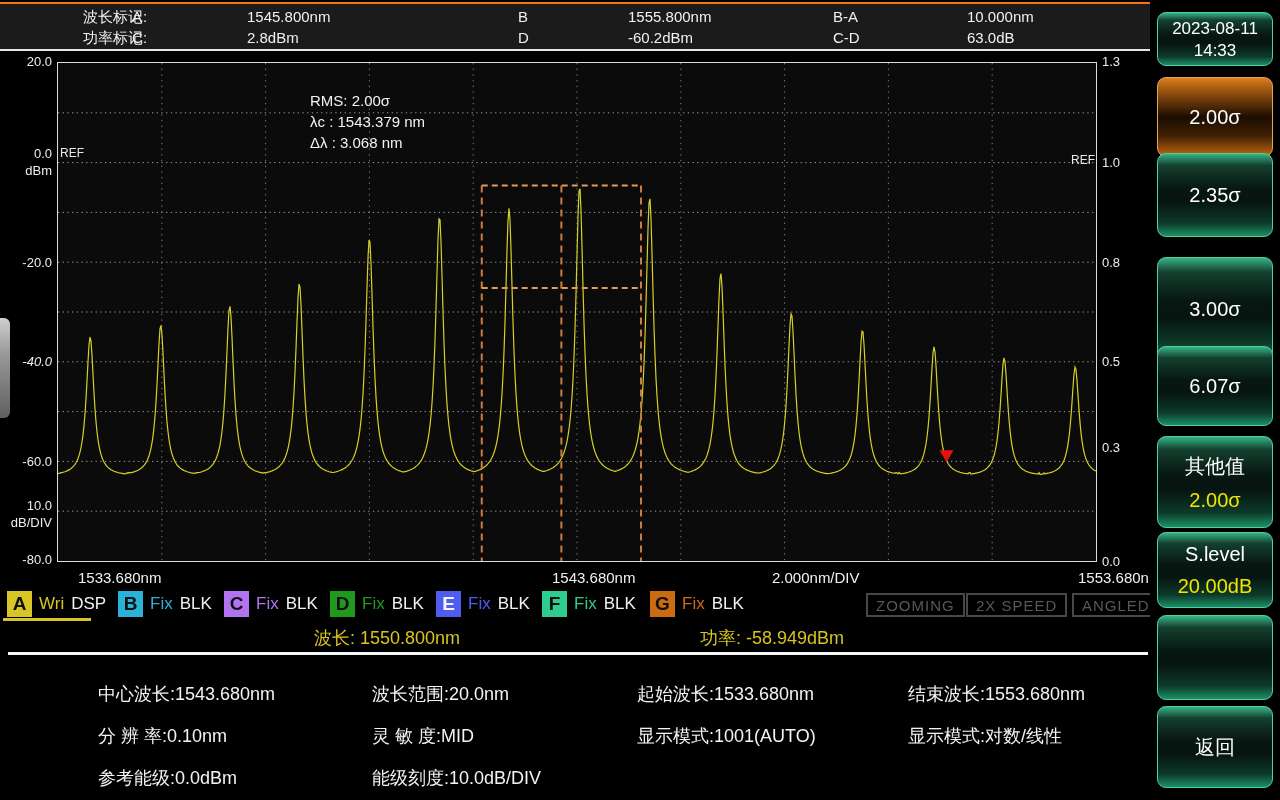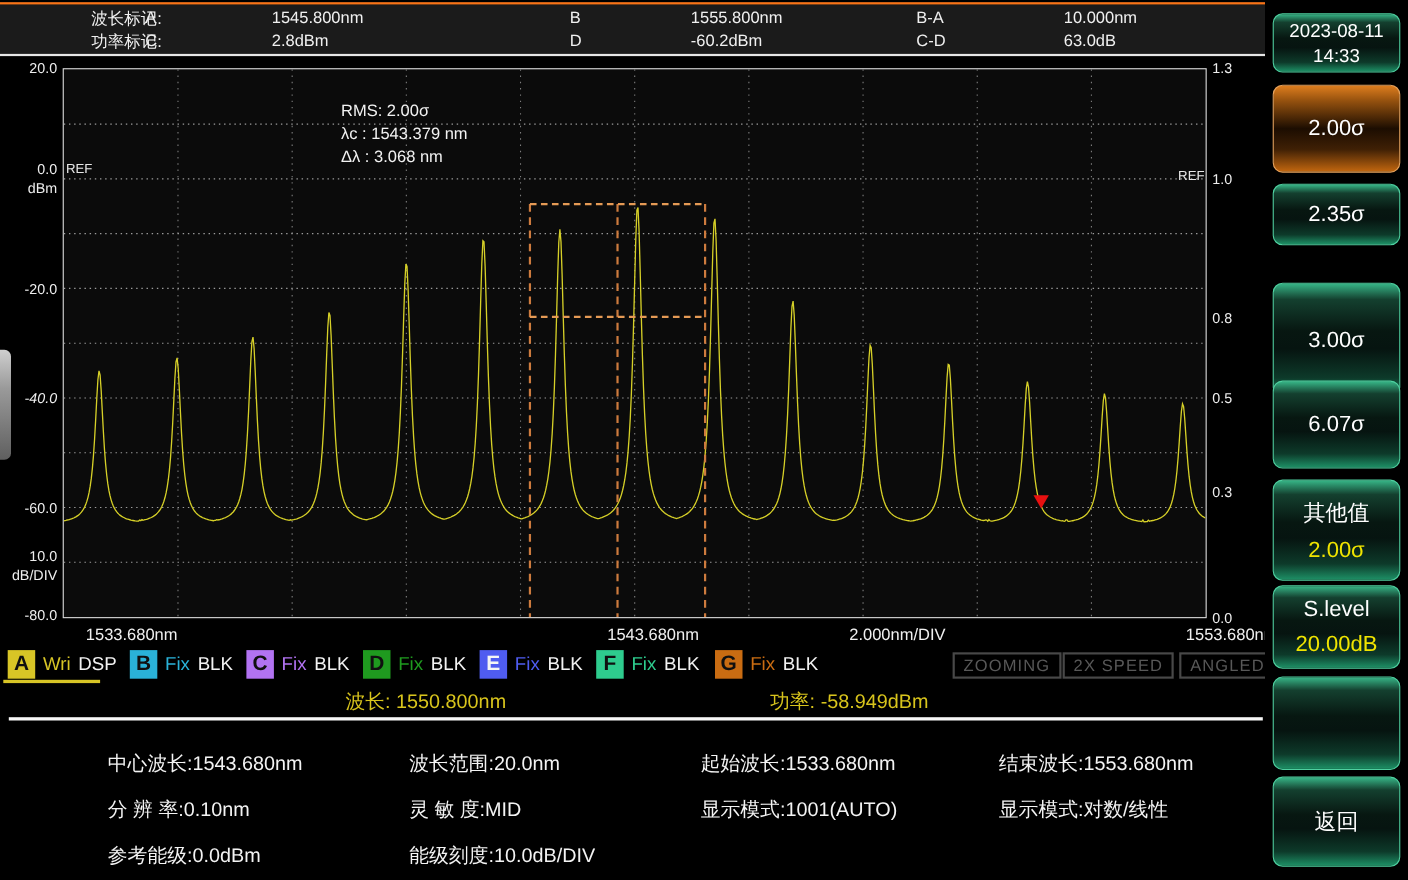--- a/index.html
+++ b/index.html
@@ -84,21 +84,21 @@
   <span class="tickL" style="left:0;top:163px;">dBm</span>
   <span class="tickL" style="left:0;top:255px;">-20.0</span>
   <span class="tickL" style="left:0;top:354px;font-style:italic;">-40.0</span>
   <span class="tickL" style="left:0;top:454px;">-60.0</span>
   <span class="tickL" style="left:0;top:498px;">10.0</span>
   <span class="tickL" style="left:0;top:515px;">dB/DIV</span>
   <span class="tickL" style="left:0;top:552px;">-80.0</span>
 
   <span class="tickR" style="top:54px;">1.3</span>
   <span class="tickR" style="top:155px;">1.0</span>
-  <span class="tickR" style="top:255px;margin-top:27px;">0.8</span>
+  <span class="tickR" style="top:255px;">0.8</span>
   <span class="tickR" style="top:354px;">0.5</span>
   <span class="tickR" style="top:440px;">0.3</span>
   <span class="tickR" style="top:554px;">0.0</span>
 
   <div id="plot-frame">
     <svg id="plot-svg" width="1038" height="498" viewBox="0 0 1038 498">
         <line x1="0" x2="1038" y1="49.8" y2="49.8" stroke="#9c9c9c" stroke-width="1" stroke-dasharray="1.3 3.4"></line>
         <line x1="103.8" x2="103.8" y1="0" y2="498" stroke="#7e7e7e" stroke-width="1" stroke-dasharray="1.3 4.4"></line>
         <line x1="0" x2="1038" y1="99.6" y2="99.6" stroke="#9c9c9c" stroke-width="1" stroke-dasharray="1.3 3.4"></line>
         <line x1="207.6" x2="207.6" y1="0" y2="498" stroke="#7e7e7e" stroke-width="1" stroke-dasharray="1.3 4.4"></line>
@@ -202,21 +202,21 @@
   <span class="set-cell" style="left:372px;top:766px;">能级刻度:10.0dB/DIV</span>
 
   <div id="sidebar">
     <div class="sbtn" style="top:12px;height:54px;gap:1px;">
       <span class="date-line">2023-08-11</span>
       <span class="date-line">14:33</span>
     </div>
     <div class="sbtn active" style="top:77px;height:80px;">
       <span class="lbl">2.00σ</span>
     </div>
-    <div class="sbtn" style="top:167px;height:56px;">
+    <div class="sbtn" style="top:153px;height:84px;">
       <span class="lbl">2.35σ</span>
     </div>
     <div class="sbtn" style="top:257px;height:104px;">
       <span class="lbl">3.00σ</span>
     </div>
     <div class="sbtn" style="top:346px;height:80px;">
       <span class="lbl">6.07σ</span>
     </div>
     <div class="sbtn" style="top:436px;height:92px;">
       <span class="lbl">其他值</span>

